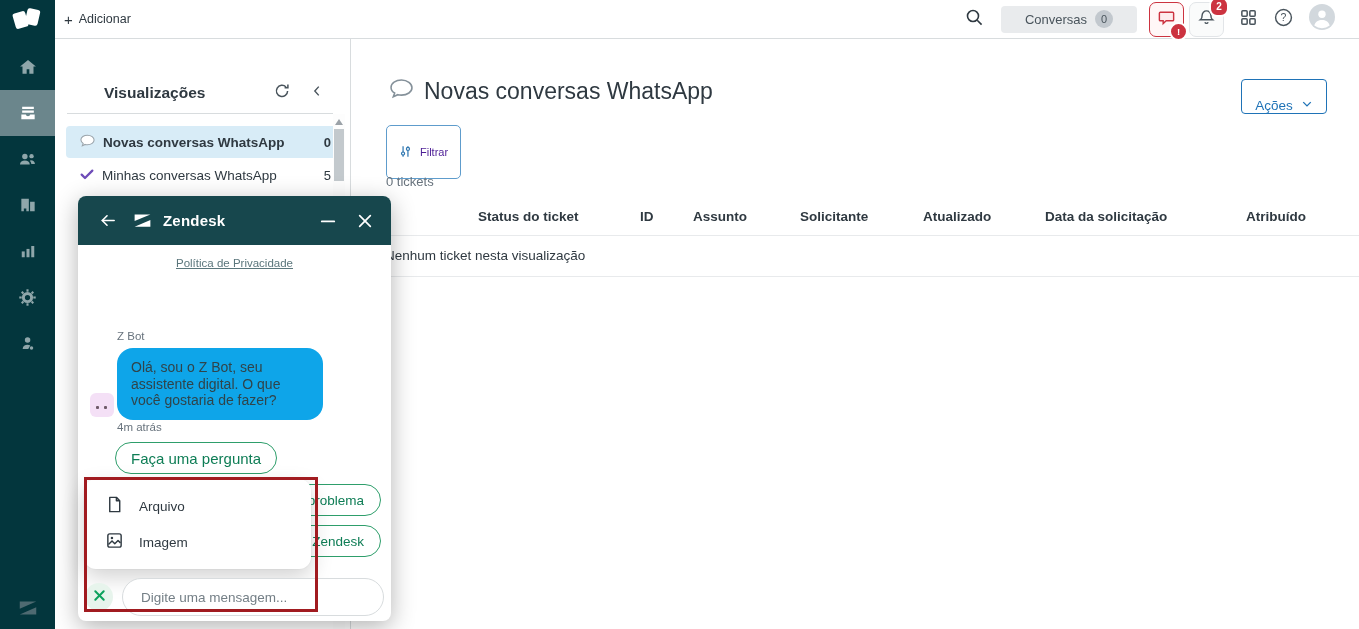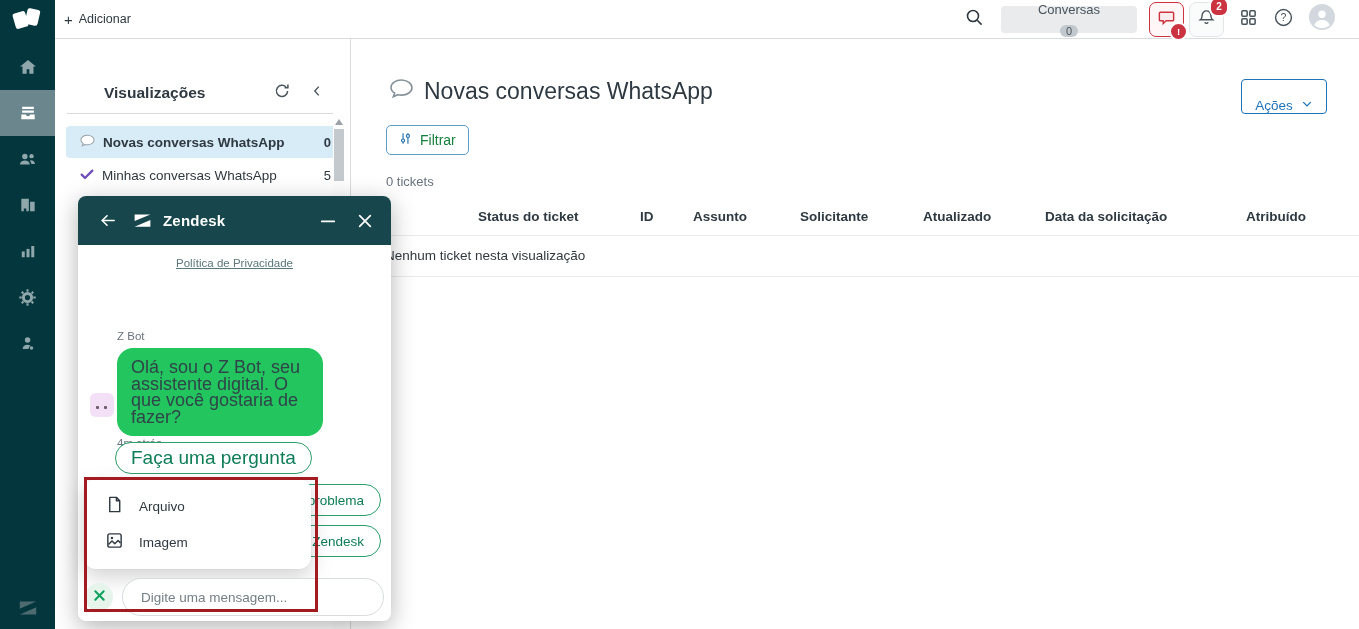--- a/index.html
+++ b/index.html
@@ -16,21 +16,21 @@
   .rail-item.active{background:#6B868C;color:#fff;}
   .rail-item svg{display:block;}
   .rail-bottom{position:absolute;bottom:6px;left:0;width:55px;height:30px;display:flex;align-items:center;justify-content:center;color:#4E6A71;}
 
   
   .topbar{position:absolute;left:55px;top:0;right:0;height:38px;background:#fff;border-bottom:1px solid #D8DCDE;display:flex;align-items:center;z-index:2;}
   .add-btn{display:flex;align-items:center;gap:6px;margin-left:9px;font-size:12.5px;color:#2F3941;cursor:pointer;}
   .add-plus{font-size:15px;line-height:1;color:#2F3941;}
   .tb-right{margin-left:auto;display:flex;align-items:center;padding-right:24px;}
   .tb-search{display:flex;align-items:center;justify-content:center;width:30px;height:30px;cursor:pointer;}
-  .conversas-pill{margin-left:12px;width:136px;height:27px;background:#E9EBED;border-radius:4px;display:flex;align-items:center;justify-content:center;gap:8px;font-size:13px;color:#49545C;cursor:pointer;flex-direction:column;}
+  .conversas-pill{margin-left:12px;width:136px;height:27px;background:#E9EBED;border-radius:4px;display:flex;align-items:center;justify-content:center;gap:8px;font-size:13px;color:#49545C;cursor:pointer;}
   .conv-badge{min-width:18px;height:18px;border-radius:9px;background:#C2C8CE;color:#49545C;font-size:11px;display:flex;align-items:center;justify-content:center;padding:0 2px;box-sizing:border-box;}
   .chat-btn{margin-left:12px;width:33px;height:33px;border:1px solid #CC3340;border-radius:7px;background:#FFF7F7;position:relative;display:flex;align-items:center;justify-content:center;cursor:pointer;}
   .chat-badge{position:absolute;right:-5px;bottom:-5px;width:15px;height:15px;border-radius:50%;background:#CC3340;color:#fff;font-size:9.5px;font-weight:bold;display:flex;align-items:center;justify-content:center;border:2px solid #fff;}
   .bell-btn{margin-left:5px;width:33px;height:33px;border:1px solid #E2E5E8;border-radius:7px;background:#FAFBFB;position:relative;display:flex;align-items:center;justify-content:center;cursor:pointer;}
   .bell-badge{position:absolute;right:-6px;top:-6px;min-width:16px;height:16px;border-radius:8px;background:#CC3340;color:#fff;font-size:10px;font-weight:bold;display:flex;align-items:center;justify-content:center;border:2px solid #fff;box-sizing:content-box;}
   .grid-btn,.help-btn{margin-left:15px;display:flex;align-items:center;justify-content:center;cursor:pointer;}
   .avatar-btn{margin-left:15px;cursor:pointer;display:flex;}
 
   
   .views-panel{position:absolute;left:55px;top:39px;width:295px;height:590px;background:#fff;border-right:1px solid #D8DCDE;z-index:1;}
@@ -44,48 +44,48 @@
   .vp-item .vp-label{flex:1;white-space:nowrap;overflow:hidden;}
   .vp-count{font-size:13px;}
   .vp-scroll{position:absolute;top:75px;right:5px;width:12px;bottom:0;background:#FDFDFD;}
   .vp-arrow{width:0;height:0;border-left:4px solid transparent;border-right:4px solid transparent;border-bottom:6px solid #9BA2A8;margin:5px auto 4px auto;}
   .vp-thumb{width:10px;height:52px;background:#C3C9CD;margin:0 auto;cursor:pointer;}
 
   
   .main{position:absolute;left:351px;top:39px;right:0;bottom:0;background:#fff;}
   .main-title{position:absolute;left:37px;top:36px;display:flex;align-items:center;gap:9px;font-size:23px;color:#2F3941;}
   .actions-btn{position:absolute;right:32px;top:40px;width:84px;height:33px;border:1px solid #1F73B7;border-radius:4px;background:#fff;color:#1F73B7;font-size:13.5px;display:flex;align-items:flex-end;justify-content:center;gap:8px;cursor:pointer;}
-  .filter-btn{position:absolute;left:35px;top:86px;height:28px;border:1px solid #5E9CCC;border-radius:5px;background:#fff;color:#15803d;font-size:14px;display:flex;align-items:center;gap:8px;padding:0 12px;cursor:pointer;}
+  .filter-btn{position:absolute;left:35px;top:86px;height:28px;border:1px solid #5E9CCC;border-radius:5px;background:#fff;color:#4c1d95;font-size:11px;display:flex;align-items:center;gap:8px;padding:12px 12px;cursor:pointer;}
   .ticket-count{position:absolute;left:35px;top:135px;font-size:13px;color:#68737D;}
   .table-head{position:absolute;left:0;right:0;top:164px;height:27px;text-align:center;}
   .table-head .col{position:absolute;top:6px;font-size:13.5px;font-weight:bold;color:#2F3941;white-space:nowrap;cursor:pointer;}
   .divider{position:absolute;left:0;right:0;height:1px;background:#E8EAEC;}
   .div1{top:196px;} .div2{top:237px;}
   .empty-msg{position:absolute;left:34px;top:209px;font-size:13.5px;color:#2F3941;white-space:nowrap;}
 
   
   .widget{position:absolute;left:78px;top:196px;width:313px;height:425px;background:#fff;border-radius:8px;box-shadow:0 6px 24px rgba(0,0,0,.30);z-index:20;}
   .w-header{height:49px;background:#17474D;border-radius:8px 8px 0 0;display:flex;align-items:center;color:#fff;padding:0 18px 0 20px;box-sizing:border-box;}
   .w-back{display:flex;cursor:pointer;}
   .w-logo{margin-left:15px;display:flex;}
   .w-title{margin-left:10px;font-size:15px;font-weight:bold;letter-spacing:.2px;}
   .w-min{margin-left:auto;display:flex;cursor:pointer;}
   .w-close{margin-left:21px;display:flex;cursor:pointer;}
   .w-privacy{position:absolute;left:0;right:0;top:61px;text-align:center;font-size:11.5px;color:#5B767C;}
   .w-privacy span{text-decoration:underline;cursor:pointer;}
   .w-time{position:absolute;left:0;right:0;top:103px;text-align:center;font-size:12.5px;color:#68737D;}
   .w-flow{position:absolute;left:39px;top:134px;width:212px;}
   .w-botname{font-size:11.5px;color:#68737D;}
-  .w-bubble{margin-top:6px;width:206px;box-sizing:border-box;background:#22c55e;border-radius:16px;padding:11px 14px;font-size:18px;line-height:16.5px;color:#30444A;}
+  .w-bubble{margin-top:6px;width:206px;box-sizing:border-box;background:#0ea5e9;border-radius:16px;padding:11px 14px;font-size:14px;line-height:16.5px;color:#30444A;}
   .w-ago{margin-top:1px;font-size:11.5px;color:#68737D;}
   .w-avatar{position:absolute;left:12px;top:197px;width:24px;height:24px;background:#F4E0F6;border-radius:6px;}
   .w-avatar i{position:absolute;top:13px;width:3px;height:3px;background:#6E5A68;border-radius:1px;}
   .w-avatar i.d1{left:6px;} .w-avatar i.d2{left:14px;}
   .w-quick{position:absolute;left:37px;top:246px;display:flex;gap:7px;}
-  .qpill{height:32px;box-sizing:border-box;border:1px solid #2E9E6B;border-radius:17px;background:#fff;color:#0E7D55;font-size:19px;display:flex;align-items:center;padding:0 15px;white-space:nowrap;cursor:pointer;}
+  .qpill{height:32px;box-sizing:border-box;border:1px solid #2E9E6B;border-radius:17px;background:#fff;color:#0E7D55;font-size:15px;display:flex;align-items:center;padding:0 15px;white-space:nowrap;cursor:pointer;}
   .ppill{position:absolute;right:10px;width:180px;height:32px;box-sizing:border-box;border:1px solid #2E9E6B;border-radius:17px;background:#fff;color:#0E7D55;font-size:13.5px;display:flex;align-items:center;justify-content:flex-end;padding:0 16px;z-index:1;cursor:pointer;}
   .ppill1{top:288px;} .ppill2{top:329px;}
   .w-menu{position:absolute;left:6px;top:283px;width:227px;background:#fff;border-radius:12px;box-shadow:0 8px 22px rgba(0,0,0,.18),0 0 0 1px rgba(0,0,0,.02);z-index:3;padding:9px 0;}
   .menu-item{display:flex;align-items:center;gap:15px;height:36px;padding:0 21px;font-size:13.5px;color:#2F3941;cursor:pointer;}
   .red-annotation{position:absolute;left:6px;top:281px;width:234px;height:135px;box-sizing:border-box;border:3px solid #A11B20;z-index:6;pointer-events:none;}
   .w-x{position:absolute;left:7px;top:387px;width:28px;height:28px;border-radius:50%;background:#E7F4EC;display:flex;align-items:center;justify-content:center;z-index:4;cursor:pointer;}
   .w-input{position:absolute;left:44px;top:382px;width:262px;height:38px;box-sizing:border-box;border:1px solid #D8DCDE;border-radius:19px;background:#fff;padding:0 18px;font-size:13.5px;color:#2F3941;z-index:4;outline:none;font-family:"Liberation Sans",sans-serif;}
   .w-input::placeholder{color:#747F86;}
 </style>
 </head>

